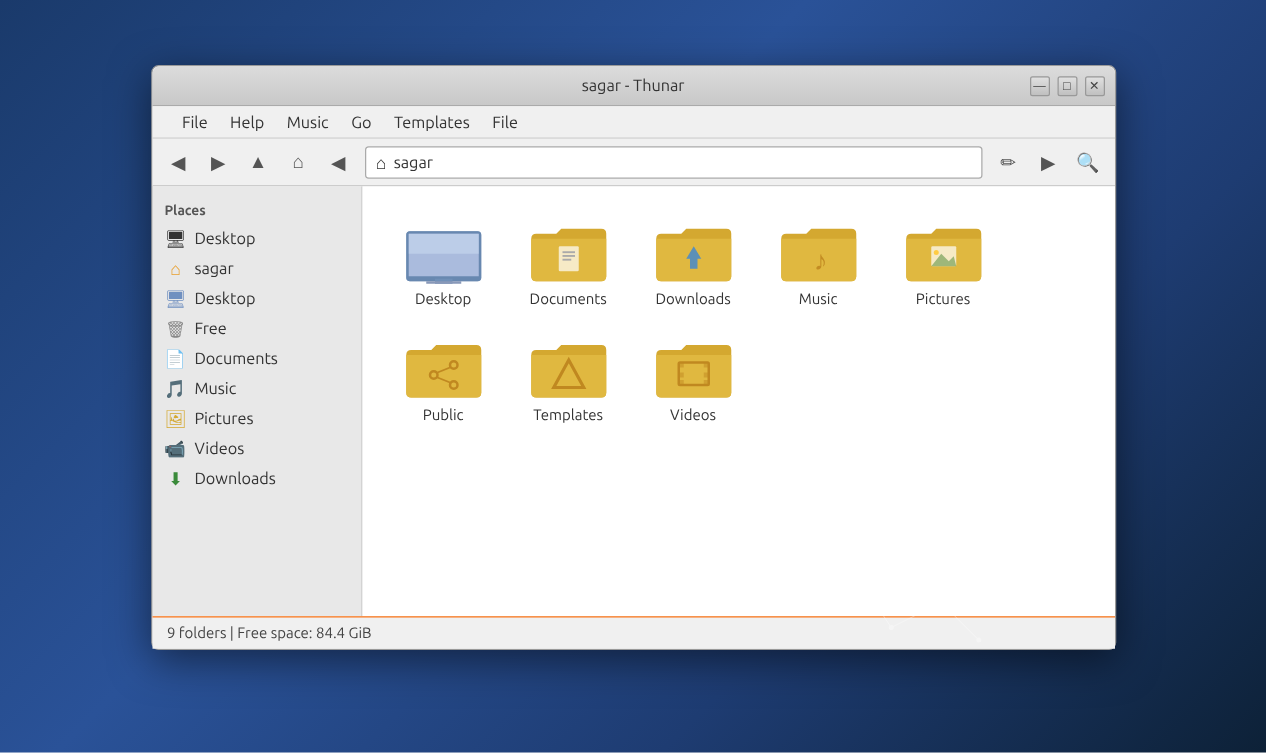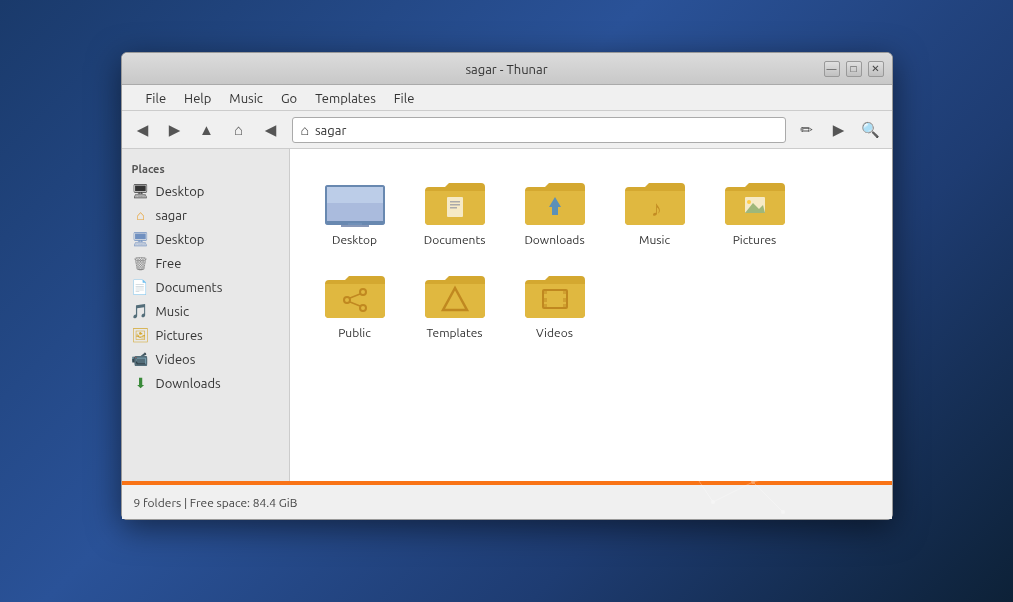--- a/index.html
+++ b/index.html
@@ -235,23 +235,23 @@
 
     .folder-label {
       font-size: 12px;
       color: #333;
       text-align: center;
       word-break: break-word;
     }
 
     
     .status-bar {
-      height: 38px;
+      height: 26px;
       background: #f0f0f0;
-      border-top: 4px solid #f97316;
+      border-top: 1px solid #f97316;
       display: flex;
       align-items: center;
       padding: 0 12px;
       font-size: 12px;
       color: #444;
     }
 
     
     .bg-constellation {
       position: absolute;

